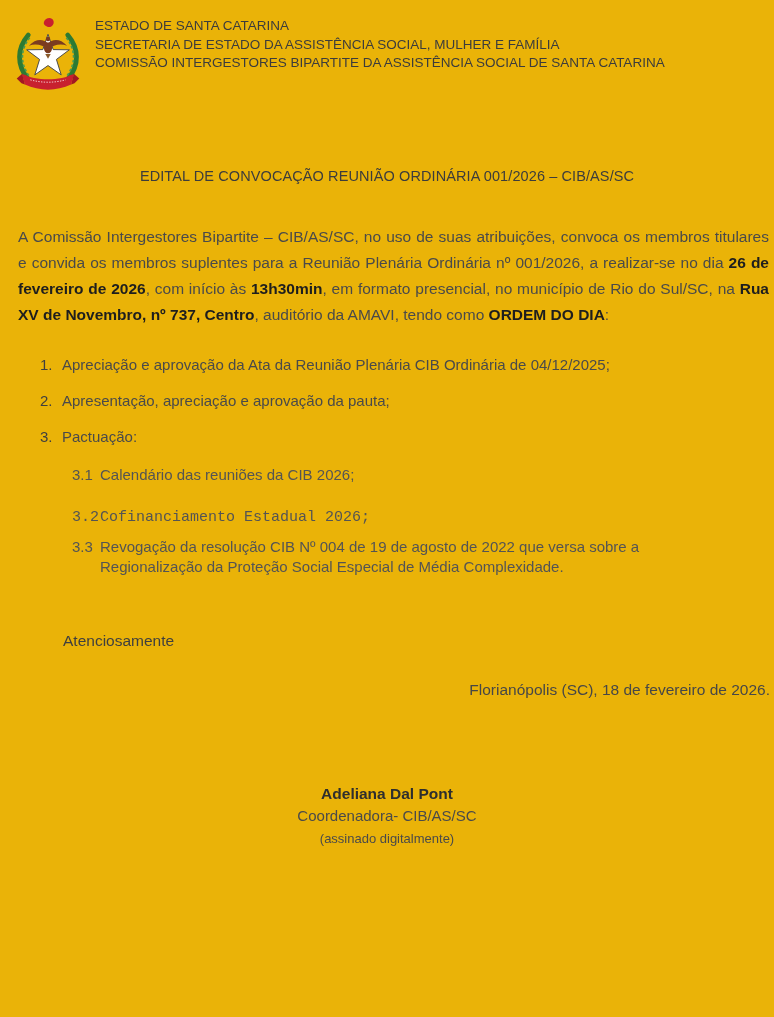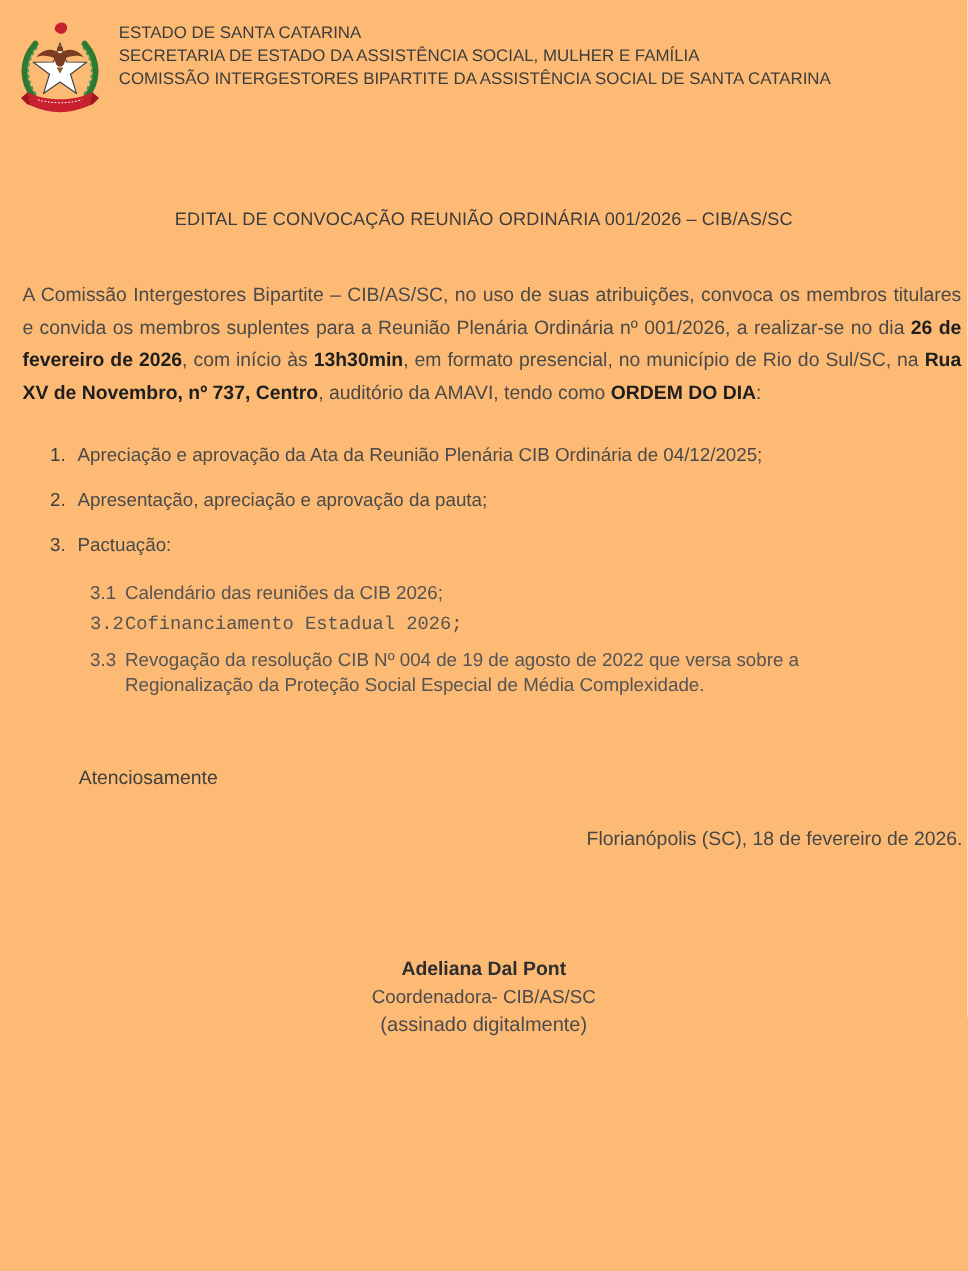--- a/index.html
+++ b/index.html
@@ -1,49 +1,49 @@
 <!DOCTYPE html>
 <html><head>
 <meta charset="utf-8">
 <style>
   html,body{margin:0;padding:0;background:#ffffff;}
   .page{
     position:relative;
     width:774px;height:1017px;
-    background:#fdba74;
+    background:#eab308;
     font-family:"Liberation Sans","DejaVu Sans",sans-serif;
     color:#4a4a4a;
     overflow:hidden;
   }
   
   .doc-header{display:flex;align-items:flex-start;padding:14px 0 0 14px;}
   .crest{width:68px;height:80px;flex:0 0 auto;}
   .org-lines{margin-left:13px;padding-top:3px;font-size:13.5px;line-height:18.5px;color:#3c3c3c;white-space:nowrap;}
   
   .doc-title{margin-top:74px;text-align:center;font-size:14.5px;color:#3c3c3c;letter-spacing:.1px;}
   
   .body-para{margin:40px 5px 0 18px;text-align:justify;font-size:15.5px;line-height:26px;color:#4a4a4a;}
   .body-para .b{font-weight:bold;color:#1e1e1e;}
   
   .agenda{margin-top:26px;}
   .agenda-item{position:relative;padding-left:62px;margin-bottom:15px;font-size:15px;line-height:21px;color:#4a4a4a;}
   .agenda-item .num{position:absolute;left:40px;top:0;color:#3f3f3f;}
   .sub-agenda{margin-top:18px;}
   .sub-item{position:relative;padding-left:100px;padding-right:40px;font-size:15px;line-height:20px;color:#545454;}
   .sub-item .num{position:absolute;left:72px;top:0;}
-  .sub-item.s1{margin-bottom:5px;}
+  .sub-item.s1{margin-bottom:23px;}
   .sub-item.s2{margin-bottom:9px;font-family:Liberation Mono, monospace;}
   
   .closing{margin:55px 0 0 63px;font-size:15.5px;color:#3f3f3f;}
   .date-line{margin-top:31px;padding-right:4px;text-align:right;font-size:15.5px;color:#474747;}
   
   .signature{margin-top:84px;text-align:center;}
   .sig-name{font-size:15.5px;font-weight:bold;color:#2e2e2e;line-height:22px;}
   .sig-role{font-size:15px;color:#4a4a4a;line-height:22.5px;}
-  .sig-note{font-size:16px;color:#4a4a4a;line-height:22.5px;}
+  .sig-note{font-size:13px;color:#4a4a4a;line-height:22.5px;}
 </style>
 </head>
 <body>
 
 <div class="page">
 
   <div class="doc-header">
     <svg class="crest" viewBox="0 0 100 112" aria-hidden="true">
 
       <path d="M21,28 C4,48 4,72 20,92" fill="none" stroke="#2d7a33" stroke-width="7" stroke-linecap="round"></path>

